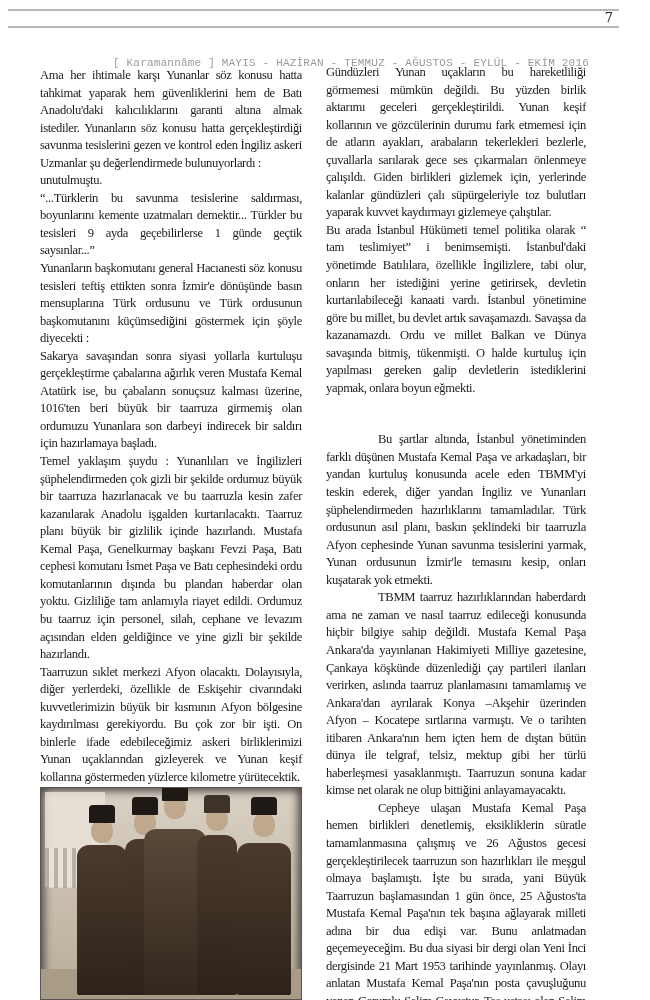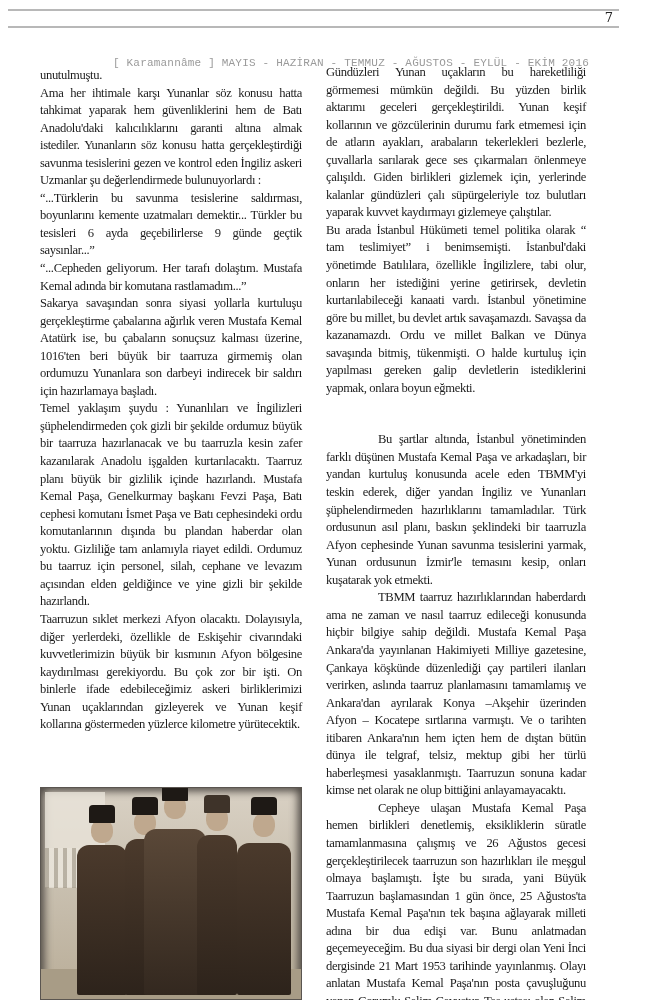--- a/index.html
+++ b/index.html
@@ -23,24 +23,24 @@
 </style>
 </head>
 <body>
 
 <div class="hdr">
   <div class="hdr-text">[ Karamannâme ]  MAYIS - HAZİRAN - TEMMUZ - AĞUSTOS - EYLÜL - EKİM  2016</div>
   <div class="pno">7</div>
 </div>
 
 <div class="col col-left">
+  <p>Ama her ihtimale karşı Yunanlar söz konusu hatta tahkimat yaparak hem güvenliklerini hem de Batı Anadolu'daki kalıcılıklarını garanti altına almak istediler. Yunanların söz konusu hatta gerçekleştirdiği savunma tesislerini gezen ve kontrol eden İngiliz askeri Uzmanlar şu değerlendirmede bulunuyorlardı :</p>
   <p>unutulmuştu.</p>
-  <p>Ama her ihtimale karşı Yunanlar söz konusu hatta tahkimat yaparak hem güvenliklerini hem de Batı Anadolu'daki kalıcılıklarını garanti altına almak istediler. Yunanların söz konusu hatta gerçekleştirdiği savunma tesislerini gezen ve kontrol eden İngiliz askeri Uzmanlar şu değerlendirmede bulunuyorlardı :</p>
-  <p> “...Türklerin bu savunma tesislerine saldırması, boyunlarını kemente uzatmaları demektir... Türkler bu tesisleri 6 ayda geçebilirlerse 9 günde geçtik saysınlar...”</p>
-  <p>“...Cepheden geliyorum. Her tarafı dolaştım. Mustafa Kemal adında bir komutana rastlamadım...”</p>
+  <p> “...Türklerin bu savunma tesislerine saldırması, boyunlarını kemente uzatmaları demektir... Türkler bu tesisleri 9 ayda geçebilirlerse 1 günde geçtik saysınlar...”</p>
+  <p>Yunanların başkomutanı general Hacıanesti söz konusu tesisleri teftiş ettikten sonra İzmir'e dönüşünde basın mensuplarına Türk ordusunu ve Türk ordusunun başkomutanını küçümsediğini göstermek için şöyle diyecekti :</p>
   <p>Sakarya savaşından sonra siyasi yollarla kurtuluşu gerçekleştirme çabalarına ağırlık veren Mustafa Kemal Atatürk ise, bu çabaların sonuçsuz kalması üzerine, 1016'ten beri büyük bir taarruza girmemiş olan ordumuzu Yunanlara son darbeyi indirecek bir saldırı için hazırlamaya başladı.</p>
   <p>Temel yaklaşım  şuydu : Yunanlıları ve İngilizleri şüphelendirmeden çok gizli bir şekilde ordumuz büyük bir taarruza hazırlanacak ve bu taarruzla kesin zafer kazanılarak Anadolu işgalden kurtarılacaktı. Taarruz planı büyük bir gizlilik içinde hazırlandı. Mustafa Kemal Paşa, Genelkurmay başkanı Fevzi Paşa, Batı cephesi komutanı  İsmet Paşa ve Batı cephesindeki ordu komutanlarının dışında  bu plandan haberdar olan yoktu. Gizliliğe tam anlamıyla riayet edildi. Ordumuz bu taarruz için personel, silah, cephane ve levazım açısından  elden geldiğince ve yine gizli bir şekilde hazırlandı.</p>
   <p>Taarruzun sıklet merkezi Afyon olacaktı. Dolayısıyla, diğer yerlerdeki, özellikle de Eskişehir civarındaki kuvvetlerimizin büyük bir kısmının Afyon bölgesine kaydırılması gerekiyordu. Bu çok zor bir işti. On binlerle ifade edebileceğimiz askeri birliklerimizi Yunan  uçaklarından gizleyerek ve Yunan keşif kollarına göstermeden yüzlerce kilometre yürütecektik.</p>
 </div>
 
 <div class="photo" title="Sepia photograph of five Turkish officers in uniform and fur kalpak hats, Mustafa Kemal in the center">
   <div class="bg-window"></div>
   <div class="rail"></div>
   <div class="ground"></div>
   <div class="fig" style="left:36px;width:50px;height:150px;">

